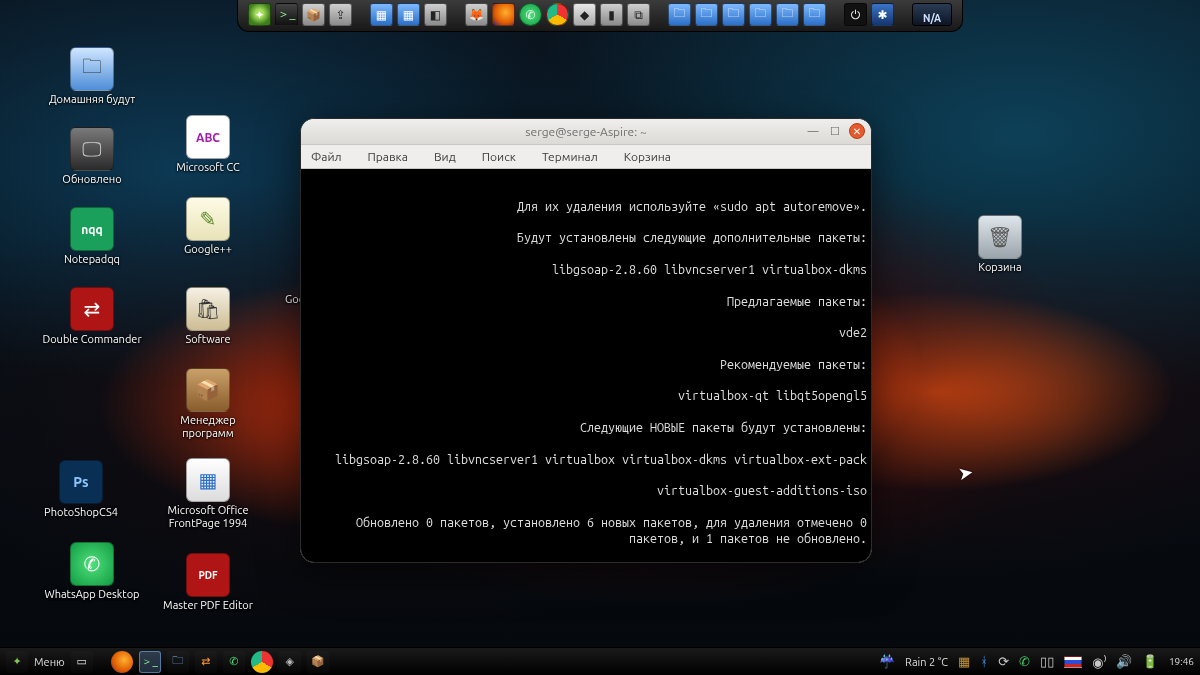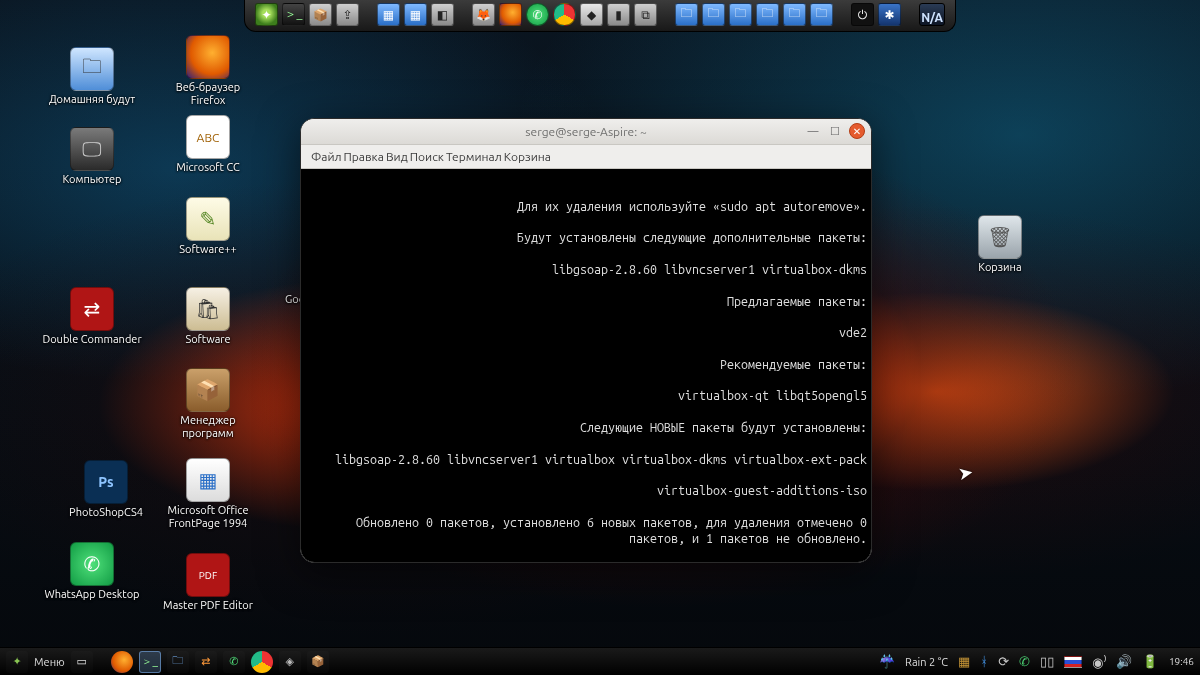--- a/index.html
+++ b/index.html
@@ -35,23 +35,23 @@
   .dock-sep { width: 10px; }
   .dock-ic.mint { background: radial-gradient(circle at 50% 45%, #a5de5b 25%, #3d7d1c 70%); color:#fff; }
   .dock-ic.term { background: linear-gradient(#444,#111); color:#9f9; }
   .dock-ic.folder { background: linear-gradient(#7fb9ff,#2a6fc7); color:#fff; }
   .dock-ic.ff { background: radial-gradient(circle at 60% 40%,#ffb030,#e05a00 60%,#30207a); }
   .dock-ic.chrome { background: conic-gradient(#e33 0 120deg,#fb0 120deg 240deg,#2b8 240deg 360deg); border-radius:50%; }
   .dock-ic.wa { background: radial-gradient(circle,#4fe07a,#129c45); color:#fff; border-radius:50%; }
   .dock-ic.shield { background: linear-gradient(#e8e8e8,#aaa); }
   .dock-ic.blue { background: linear-gradient(#3a74c8,#14356f); }
   .dock-na {
-    width: 26px; height: 23px; border-radius:3px; border:1px solid #000;
+    width: 40px; height: 23px; border-radius:3px; border:1px solid #000;
     background: linear-gradient(#2a3b55,#0d1525); color:#cfe3ff;
-    font-size:12px; font-weight:bold; display:flex; align-items:flex-end; justify-content:center;
+    font-size:10px; font-weight:bold; display:flex; align-items:flex-end; justify-content:center;
     padding-bottom:1px;
   }
 
   
   .desktop { position: absolute; inset: 0; }
   .di {
     position: absolute; width: 100px; text-align: center;
     display: flex; flex-direction: column; align-items: center; gap: 2px;
     cursor: default;
   }
@@ -81,21 +81,21 @@
     display:flex; align-items:center; justify-content:center; position:relative;
     font-size: 12px; color: #6f6f6e; border-bottom:1px solid #c9c7c2;
   }
   .tbar .ctl { position:absolute; right:6px; top:4px; display:flex; gap:6px; }
   .tbar .c { width:16px; height:16px; border-radius:50%; display:flex; align-items:center; justify-content:center; font-size:11px; }
   .c.min { color:#666; }
   .c.max { color:#666; }
   .c.close { background:#e55b2e; color:#fff; border:1px solid #b33e17; font-size:10px; }
   .menu {
     height: 24px; background:#efeeec; border-bottom:1px solid #c9c7c2;
-    display:flex; align-items:center; gap:2px; padding:0 10px;
+    display:flex; align-items:center; gap:26px; padding:0 10px;
     font-size:12px; color:#3b3b3b;
   }
   .menu span { cursor:default; }
   .termbody {
     flex:1; background:#000; color:#dedede;
     font-family: "Ubuntu Mono","DejaVu Sans Mono",monospace;
     font-size: 12.5px; line-height: 15.8px; padding: 14px 4px 2px 4px;
     white-space: pre-wrap; overflow:hidden;
   }
 
@@ -156,61 +156,61 @@
 </div>
 
 <div class="desktop">
 
   <div class="di" style="left:42px; top:47px">
     <div class="box" style="background:linear-gradient(#cfe6ff,#4f8ed8)">🗀</div>
     <div class="lbl">Домашняя будут</div>
   </div>
   <div class="di" style="left:42px; top:127px">
     <div class="box" style="background:linear-gradient(#7a7a7a,#2a2a2a);color:#ccc">🖵</div>
-    <div class="lbl">Компьютер</div>
+    <div class="lbl">Обновлено</div>
+  </div>
+  <div class="di" style="left:42px; top:207px">
+    <div class="box" style="background:#1aa05a;color:#fff;font-size:12px;font-weight:bold">nqq</div>
+    <div class="lbl">Notepadqq</div>
   </div>
   <div class="di" style="left:42px; top:287px">
     <div class="box" style="background:#b01515;color:#fff">⇄</div>
     <div class="lbl">Double Commander</div>
   </div>
-  <div class="di" style="left:56px; top:460px">
+  <div class="di" style="left:31px; top:460px">
     <div class="box" style="background:#0a2f54;color:#8fc5ff;font-size:14px;font-weight:bold">Ps</div>
     <div class="lbl">PhotoShopCS4</div>
   </div>
   <div class="di" style="left:42px; top:542px">
     <div class="box" style="background:radial-gradient(circle,#4fe07a,#129c45);color:#fff">✆</div>
     <div class="lbl">WhatsApp Desktop</div>
   </div>
 
-  <div class="di" style="left:158px; top:35px">
-    <div class="box" style="background:radial-gradient(circle at 60% 40%,#ffb030,#e05a00 60%,#30207a)"></div>
-    <div class="lbl">Веб-браузер Firefox</div>
-  </div>
   <div class="di" style="left:158px; top:115px">
-    <div class="box" style="background:#fff;color:#a16207;font-size:12px;font-weight:normal">ABC</div>
+    <div class="box" style="background:#fff;color:#a21caf;font-size:12px;font-weight:bold">ABC</div>
     <div class="lbl">Microsoft CC</div>
   </div>
   <div class="di" style="left:158px; top:197px">
     <div class="box" style="background:linear-gradient(#fefbe6,#e9e3b8);color:#5a8a2a">✎</div>
-    <div class="lbl">Software++</div>
+    <div class="lbl">Google++</div>
   </div>
   <div class="di" style="left:158px; top:287px">
     <div class="box" style="background:linear-gradient(#f6f0e4,#cdbd93)">🛍</div>
     <div class="lbl">Software</div>
   </div>
   <div class="di" style="left:158px; top:368px">
     <div class="box" style="background:linear-gradient(#caa06a,#8a5d2c);color:#fff">📦</div>
     <div class="lbl">Менеджер программ</div>
   </div>
   <div class="di" style="left:158px; top:458px">
     <div class="box" style="background:linear-gradient(#fff,#dcdcdc);color:#2a6fc7">▦</div>
     <div class="lbl">Microsoft Office FrontPage 1994</div>
   </div>
   <div class="di" style="left:158px; top:553px">
-    <div class="box" style="background:#b01515;color:#fff;font-size:10px;font-weight:normal">PDF</div>
+    <div class="box" style="background:#b01515;color:#fff;font-size:10px;font-weight:bold">PDF</div>
     <div class="lbl">Master PDF Editor</div>
   </div>
 
   <div class="di" style="left:275px; top:293px; width:40px">
     <div class="lbl">Goo</div>
   </div>
 
   <div class="di" style="left:950px; top:215px">
     <div class="box" style="background:linear-gradient(#dfe6ea,#9aa4ab);color:#555">🗑</div>
     <div class="lbl">Корзина</div>

